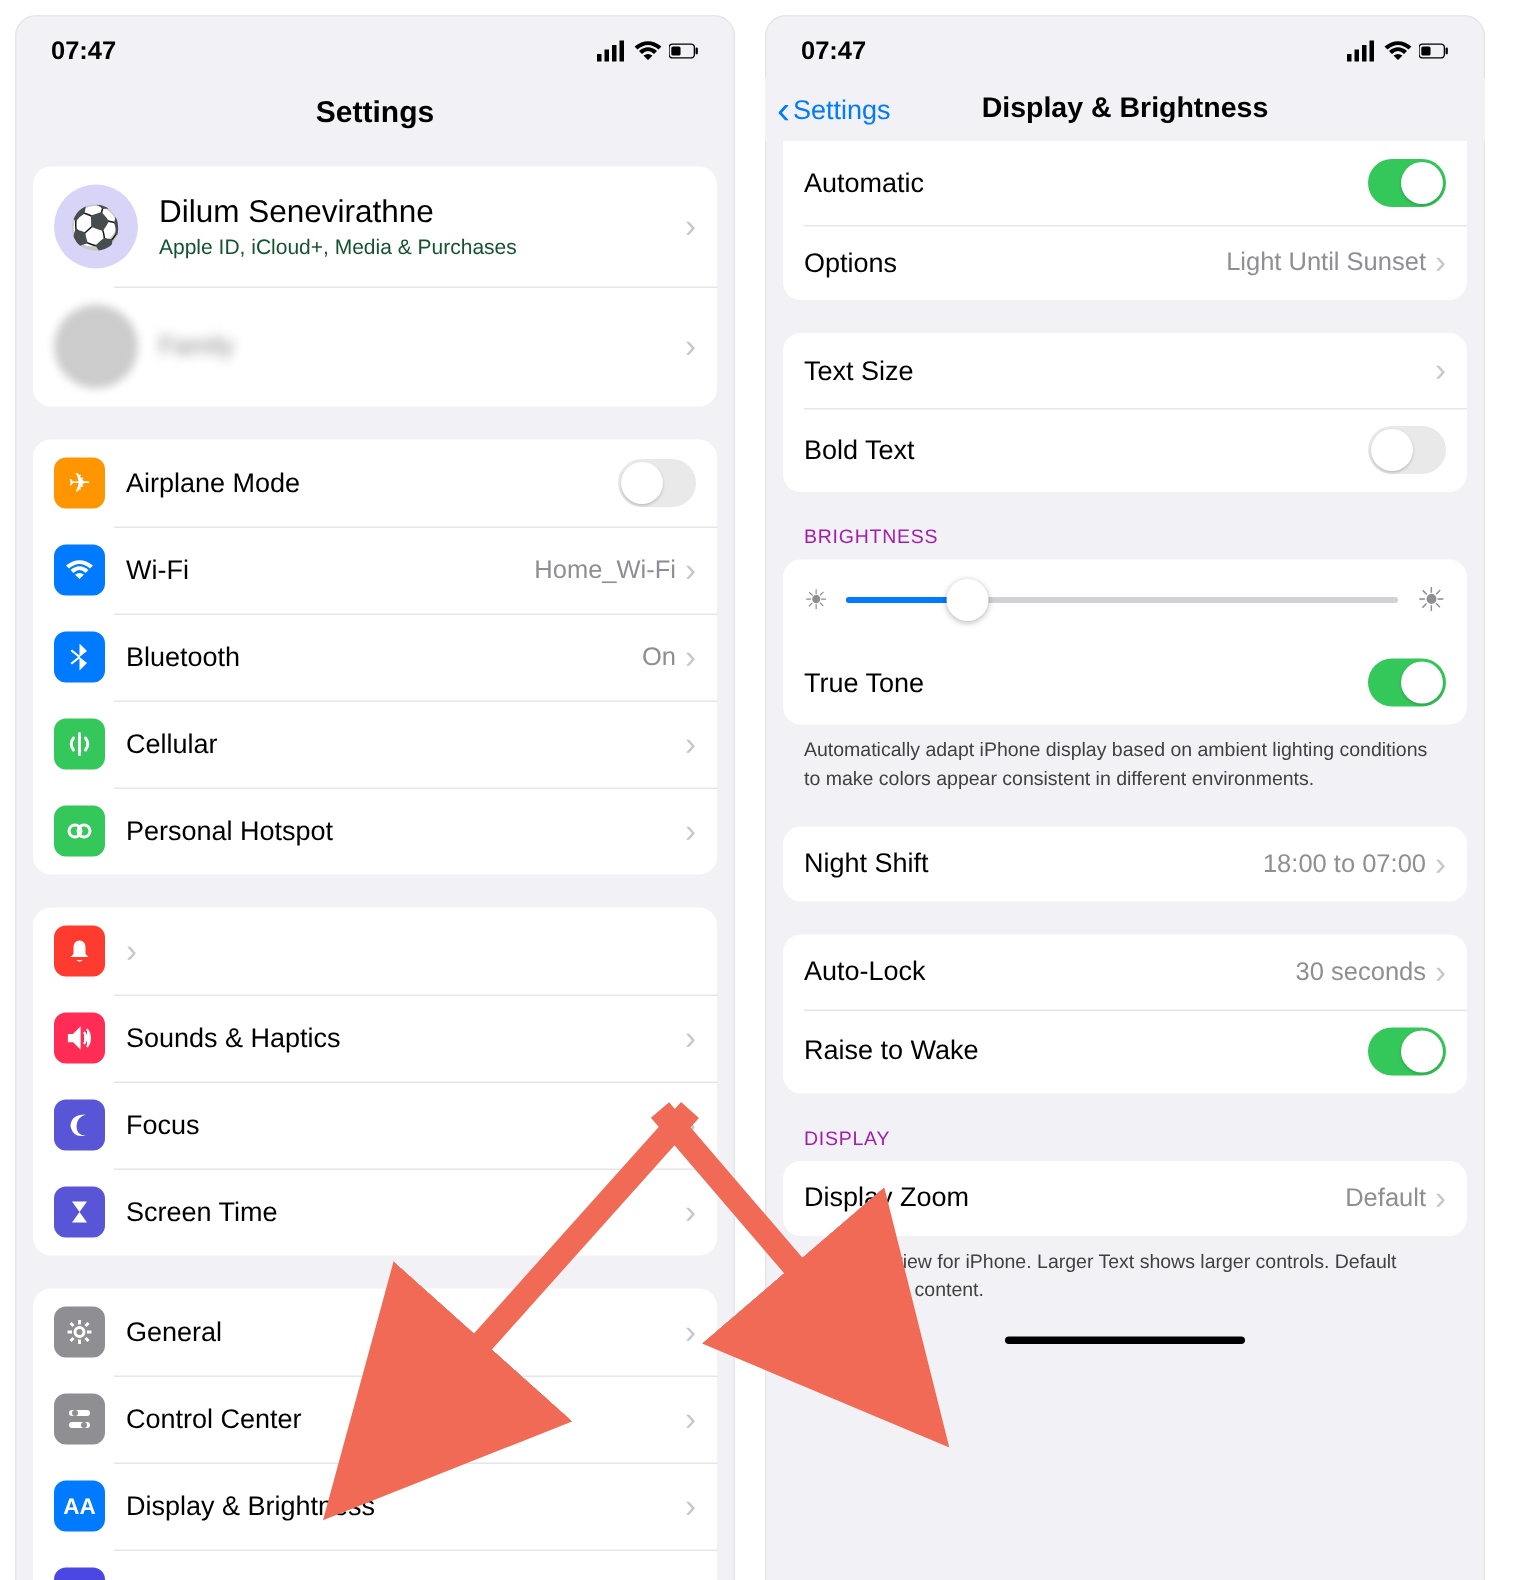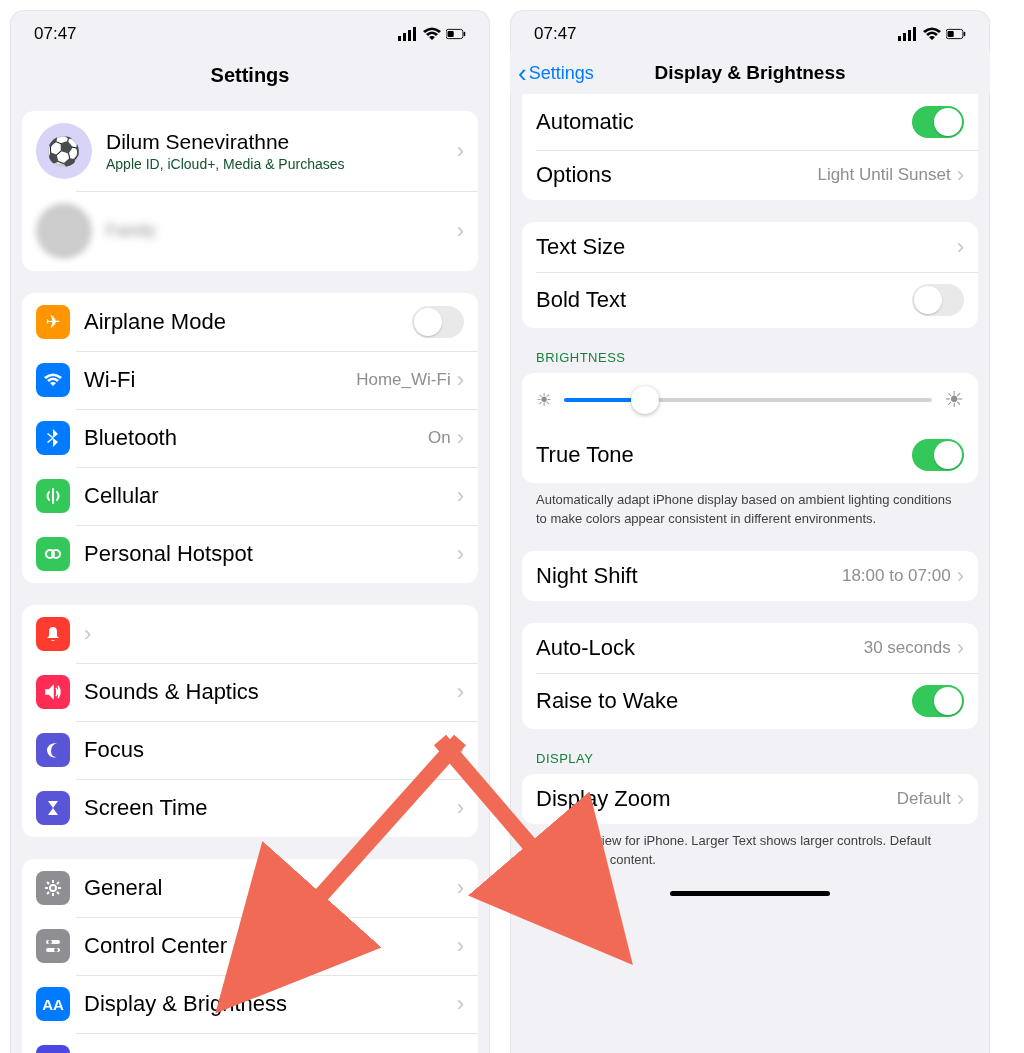--- a/index.html
+++ b/index.html
@@ -18,21 +18,21 @@
     border-radius: 14px;
     overflow: hidden;
     position: relative;
     box-shadow: 0 0 0 1px #e5e5ea inset;
   }
   .statusbar {
     display: flex;
     justify-content: space-between;
     align-items: center;
     padding: 14px 24px 8px;
-    font-weight: 400;
+    font-weight: 700;
     font-size: 17px;
   }
   .status-right { display:flex; align-items:center; gap:4px; }
   .header-large {
     text-align: center;
     font-weight: 700;
     font-size: 20px;
     padding: 12px 0 16px;
   }
   .nav {
@@ -82,21 +82,21 @@
   .row.nopad-sep::before { left:14px; }
   .icon-box {
     width:34px; height:34px;
     border-radius:8px;
     display:flex; align-items:center; justify-content:center;
     margin-right:14px;
     flex-shrink:0;
     color:#fff;
     font-size:18px;
   }
-  .row-title { font-size:22px; flex:1; color:#000; }
+  .row-title { font-size:18px; flex:1; color:#000; }
   .row-sub { font-size:14px; color:#14532d; margin-top:2px; }
   .row-value { font-size:17px; color:#8e8e93; margin-right:6px; }
   .chevron {
     color:#c7c7cc;
     font-size:22px;
     font-weight:300;
   }
   .avatar {
     width:56px; height:56px;
     border-radius:50%;
@@ -156,21 +156,21 @@
   .slider-thumb {
     position:absolute; left:22%; top:50%;
     width:28px; height:28px; border-radius:50%;
     background:#fff;
     box-shadow:0 1px 4px rgba(0,0,0,.3);
     transform:translate(-50%,-50%);
   }
   .section-header {
     text-transform:uppercase;
     font-size:13px;
-    color:#15803d;
+    color:#a21caf;
     padding: 0 26px 6px;
     margin-top:4px;
     letter-spacing:.5px;
   }
   .section-footer {
     font-size:13px;
     color:#404040;
     padding: 0 26px;
     line-height:1.45;
     margin-top:-14px;

